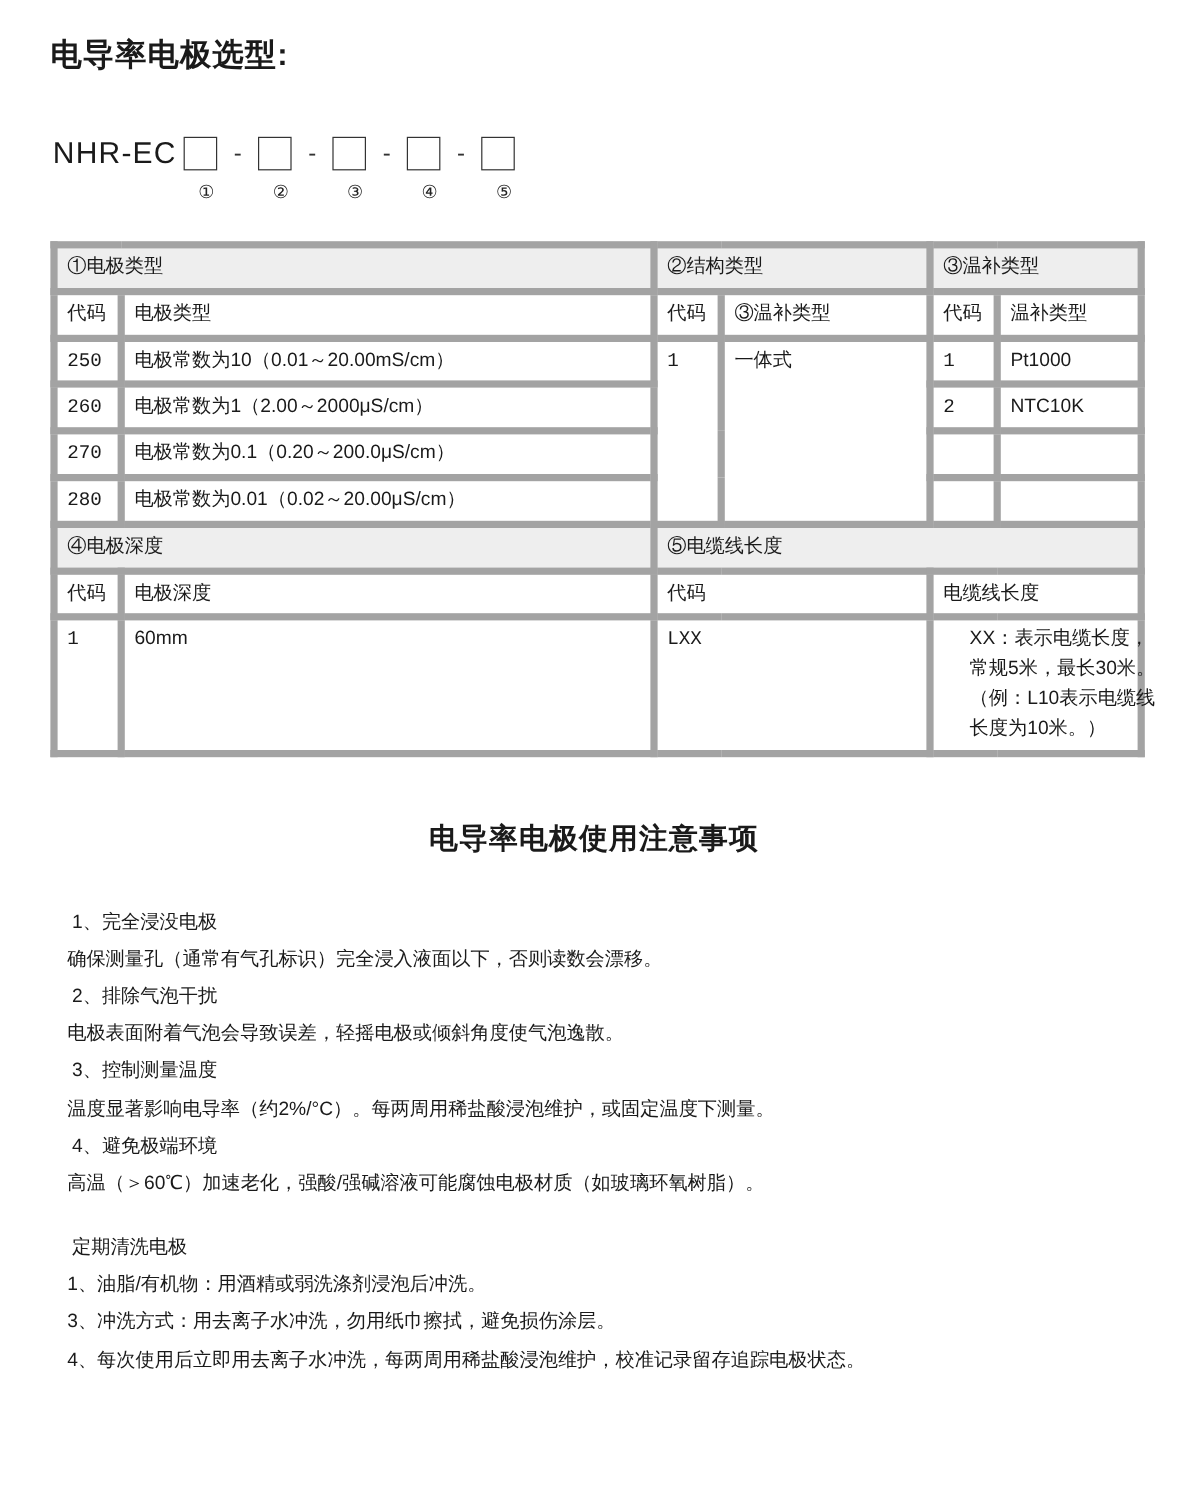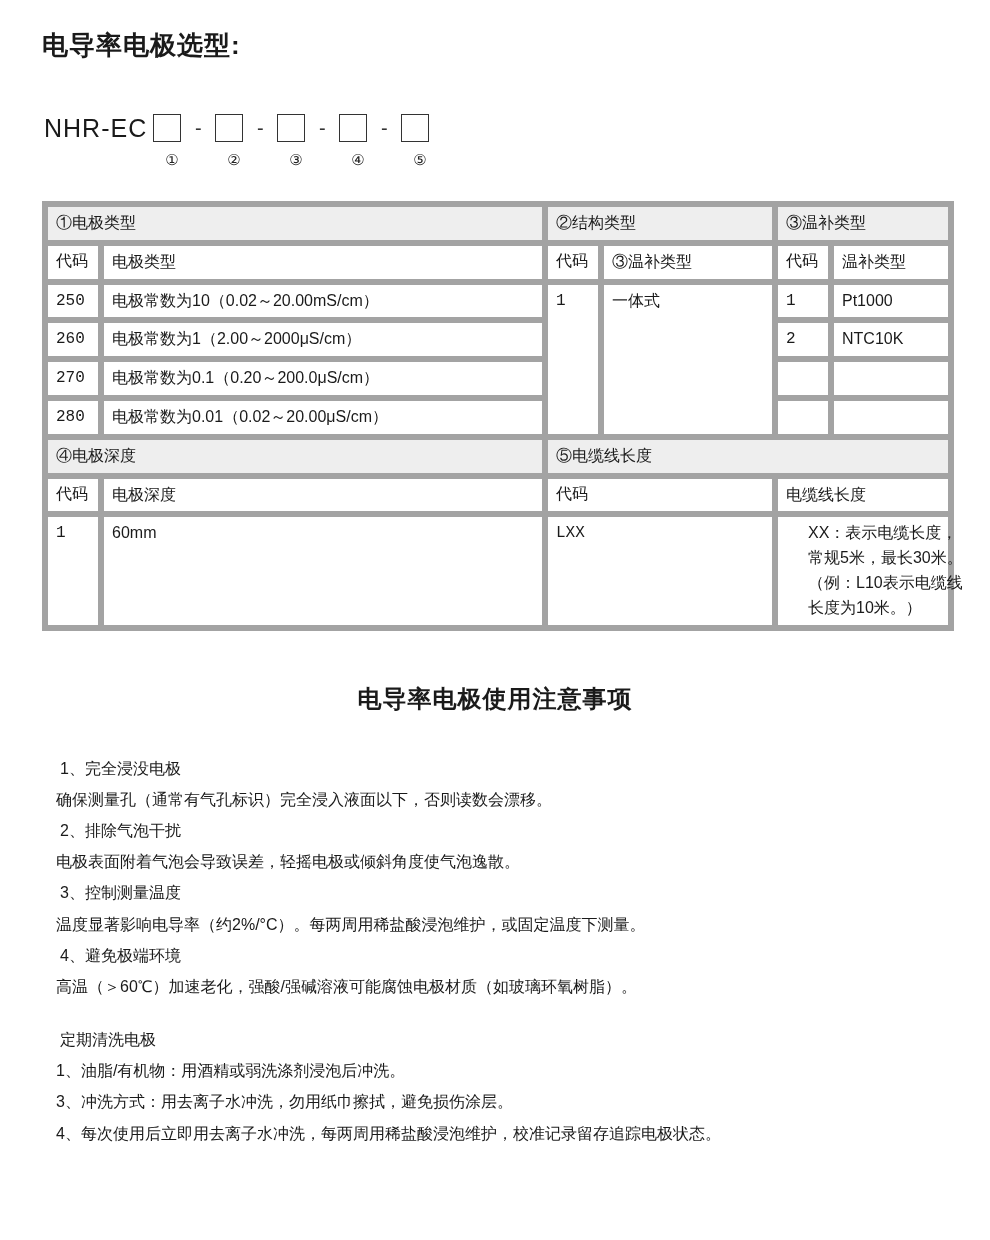--- a/index.html
+++ b/index.html
@@ -172,21 +172,21 @@
       <tr>
         <td class="subhdr center">代码</td>
         <td class="subhdr">电极类型</td>
         <td class="subhdr center">代码</td>
         <td class="subhdr">③温补类型</td>
         <td class="subhdr center">代码</td>
         <td class="subhdr">温补类型</td>
       </tr>
       <tr>
         <td class="center">250</td>
-        <td>电极常数为10（0.02～20.00mS/cm）</td>
+        <td>电极常数为10（0.01～20.00mS/cm）</td>
         <td class="center" rowspan="4">1</td>
         <td rowspan="4">一体式</td>
         <td class="center">1</td>
         <td>Pt1000</td>
       </tr>
       <tr>
         <td class="center">260</td>
         <td>电极常数为1（2.00～2000μS/cm）</td>
         <td class="center">2</td>
         <td>NTC10K</td>

